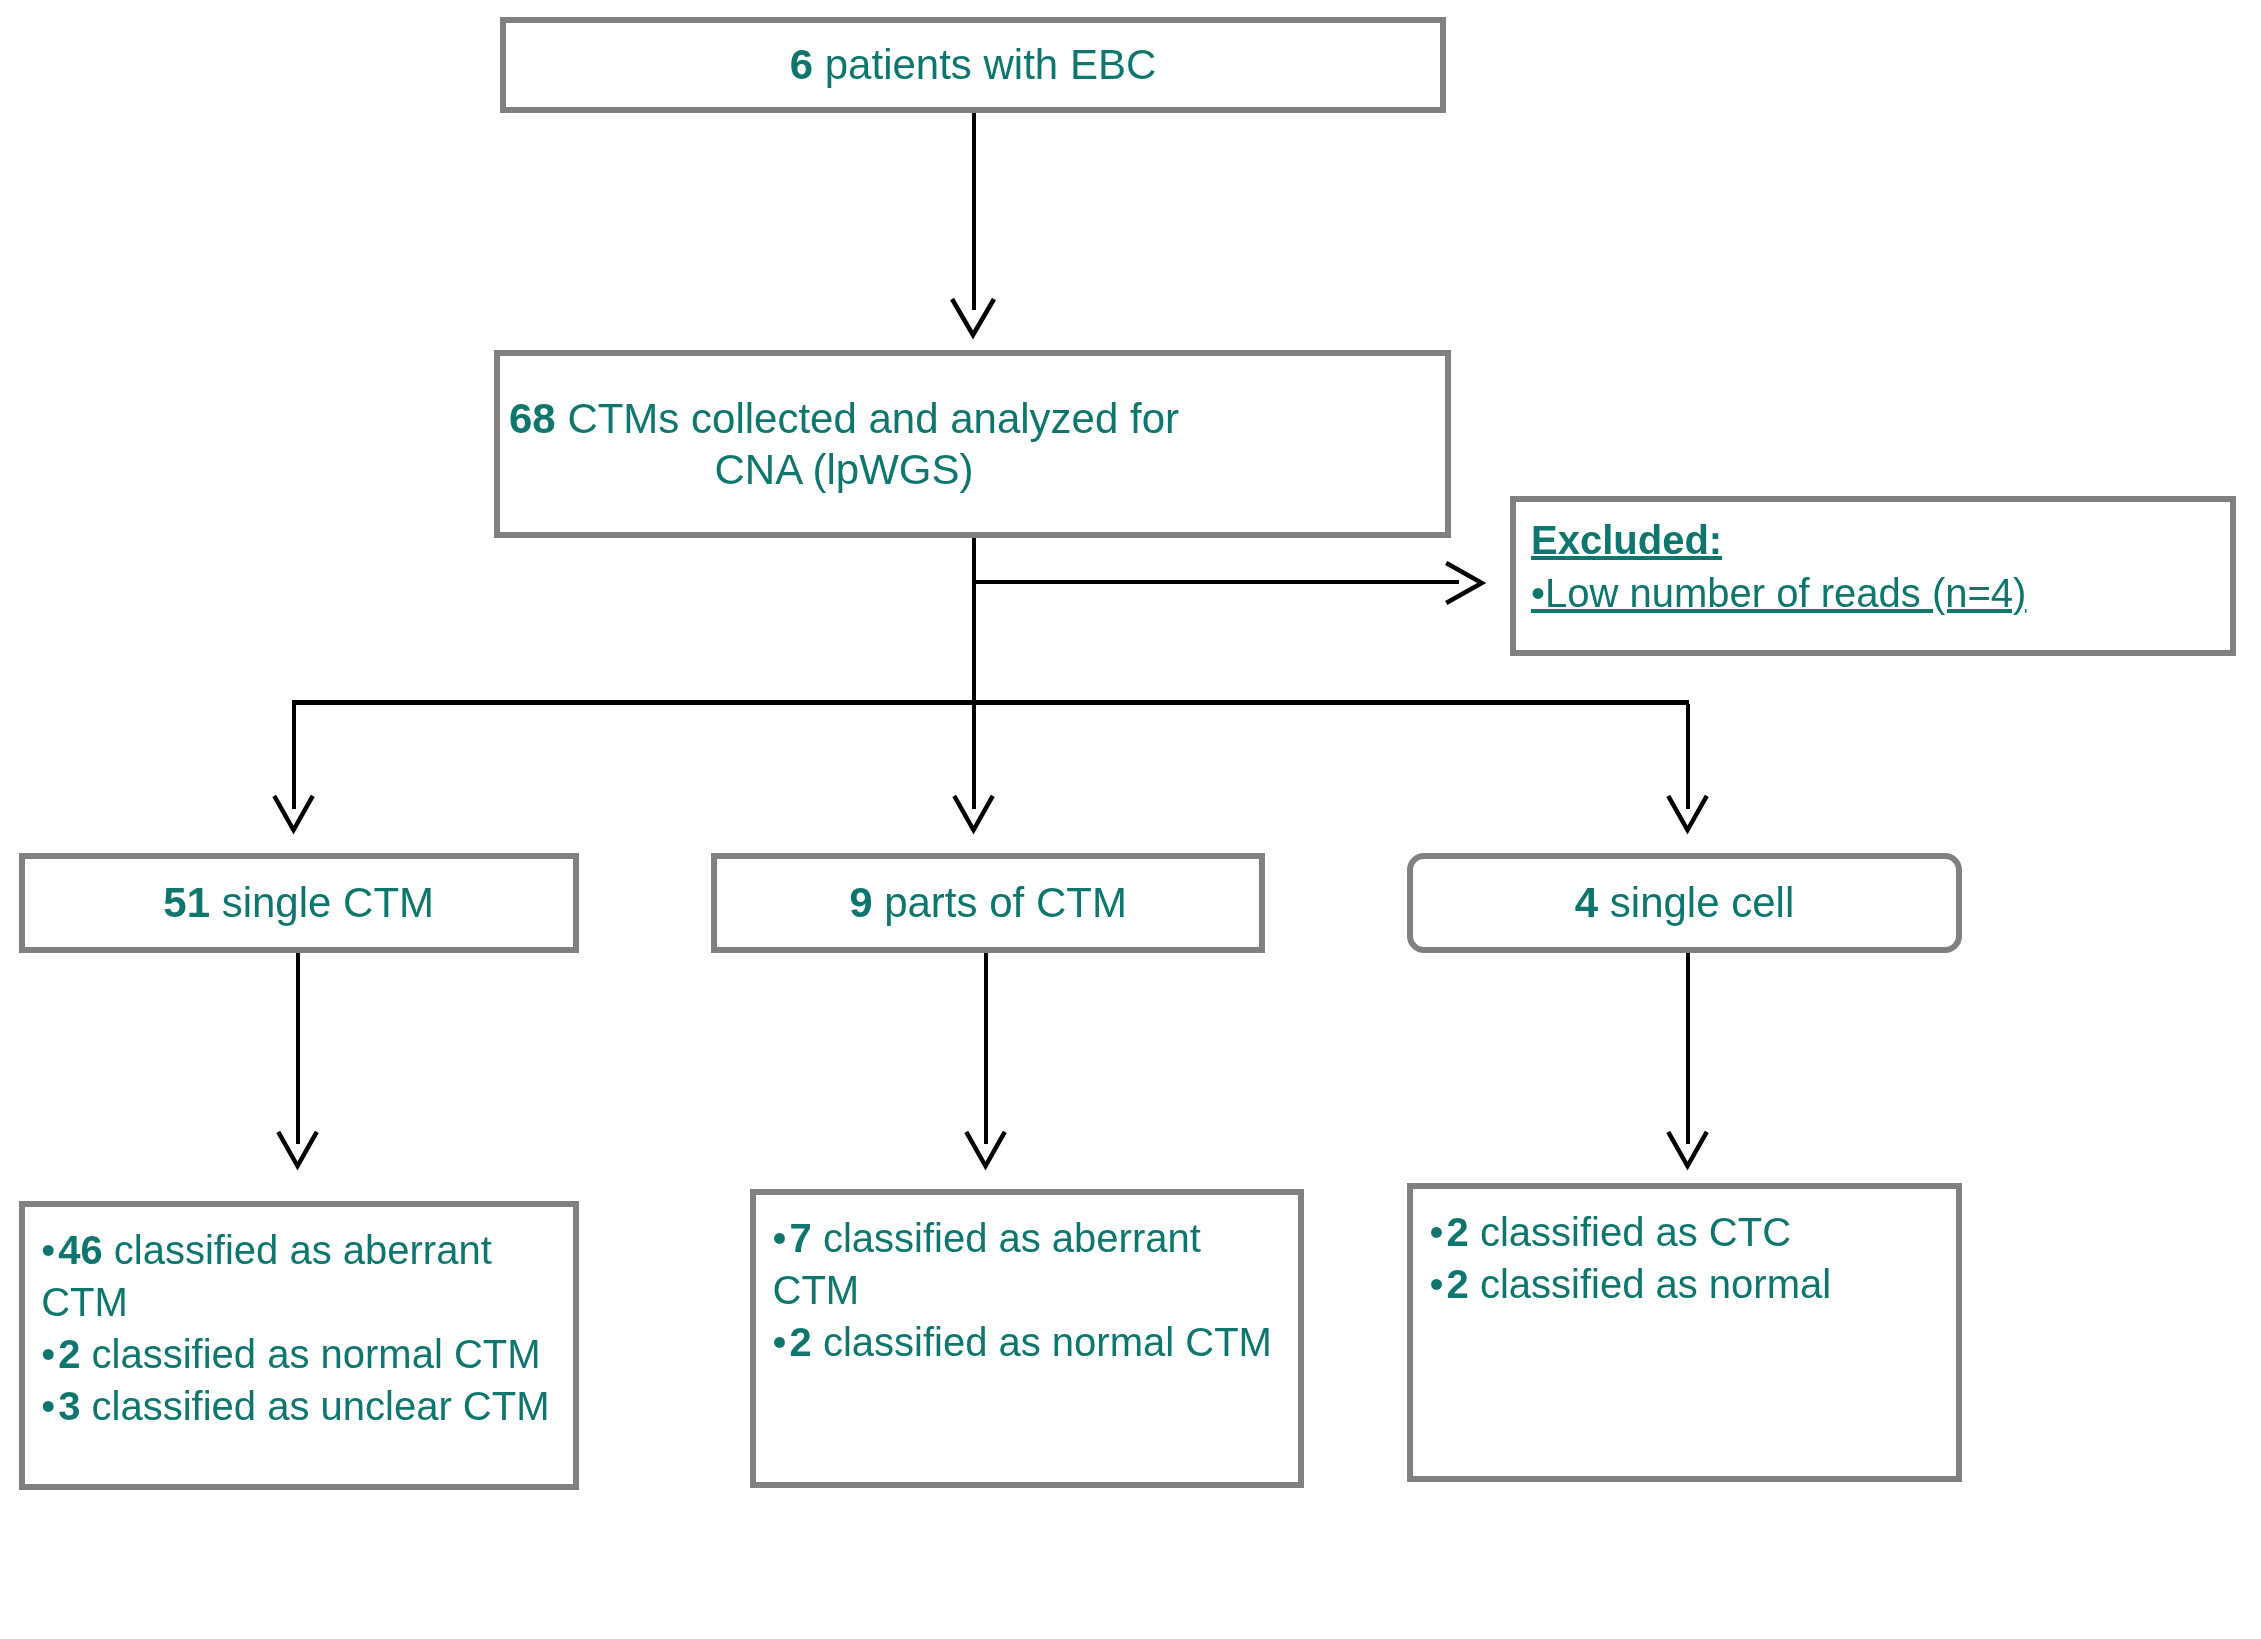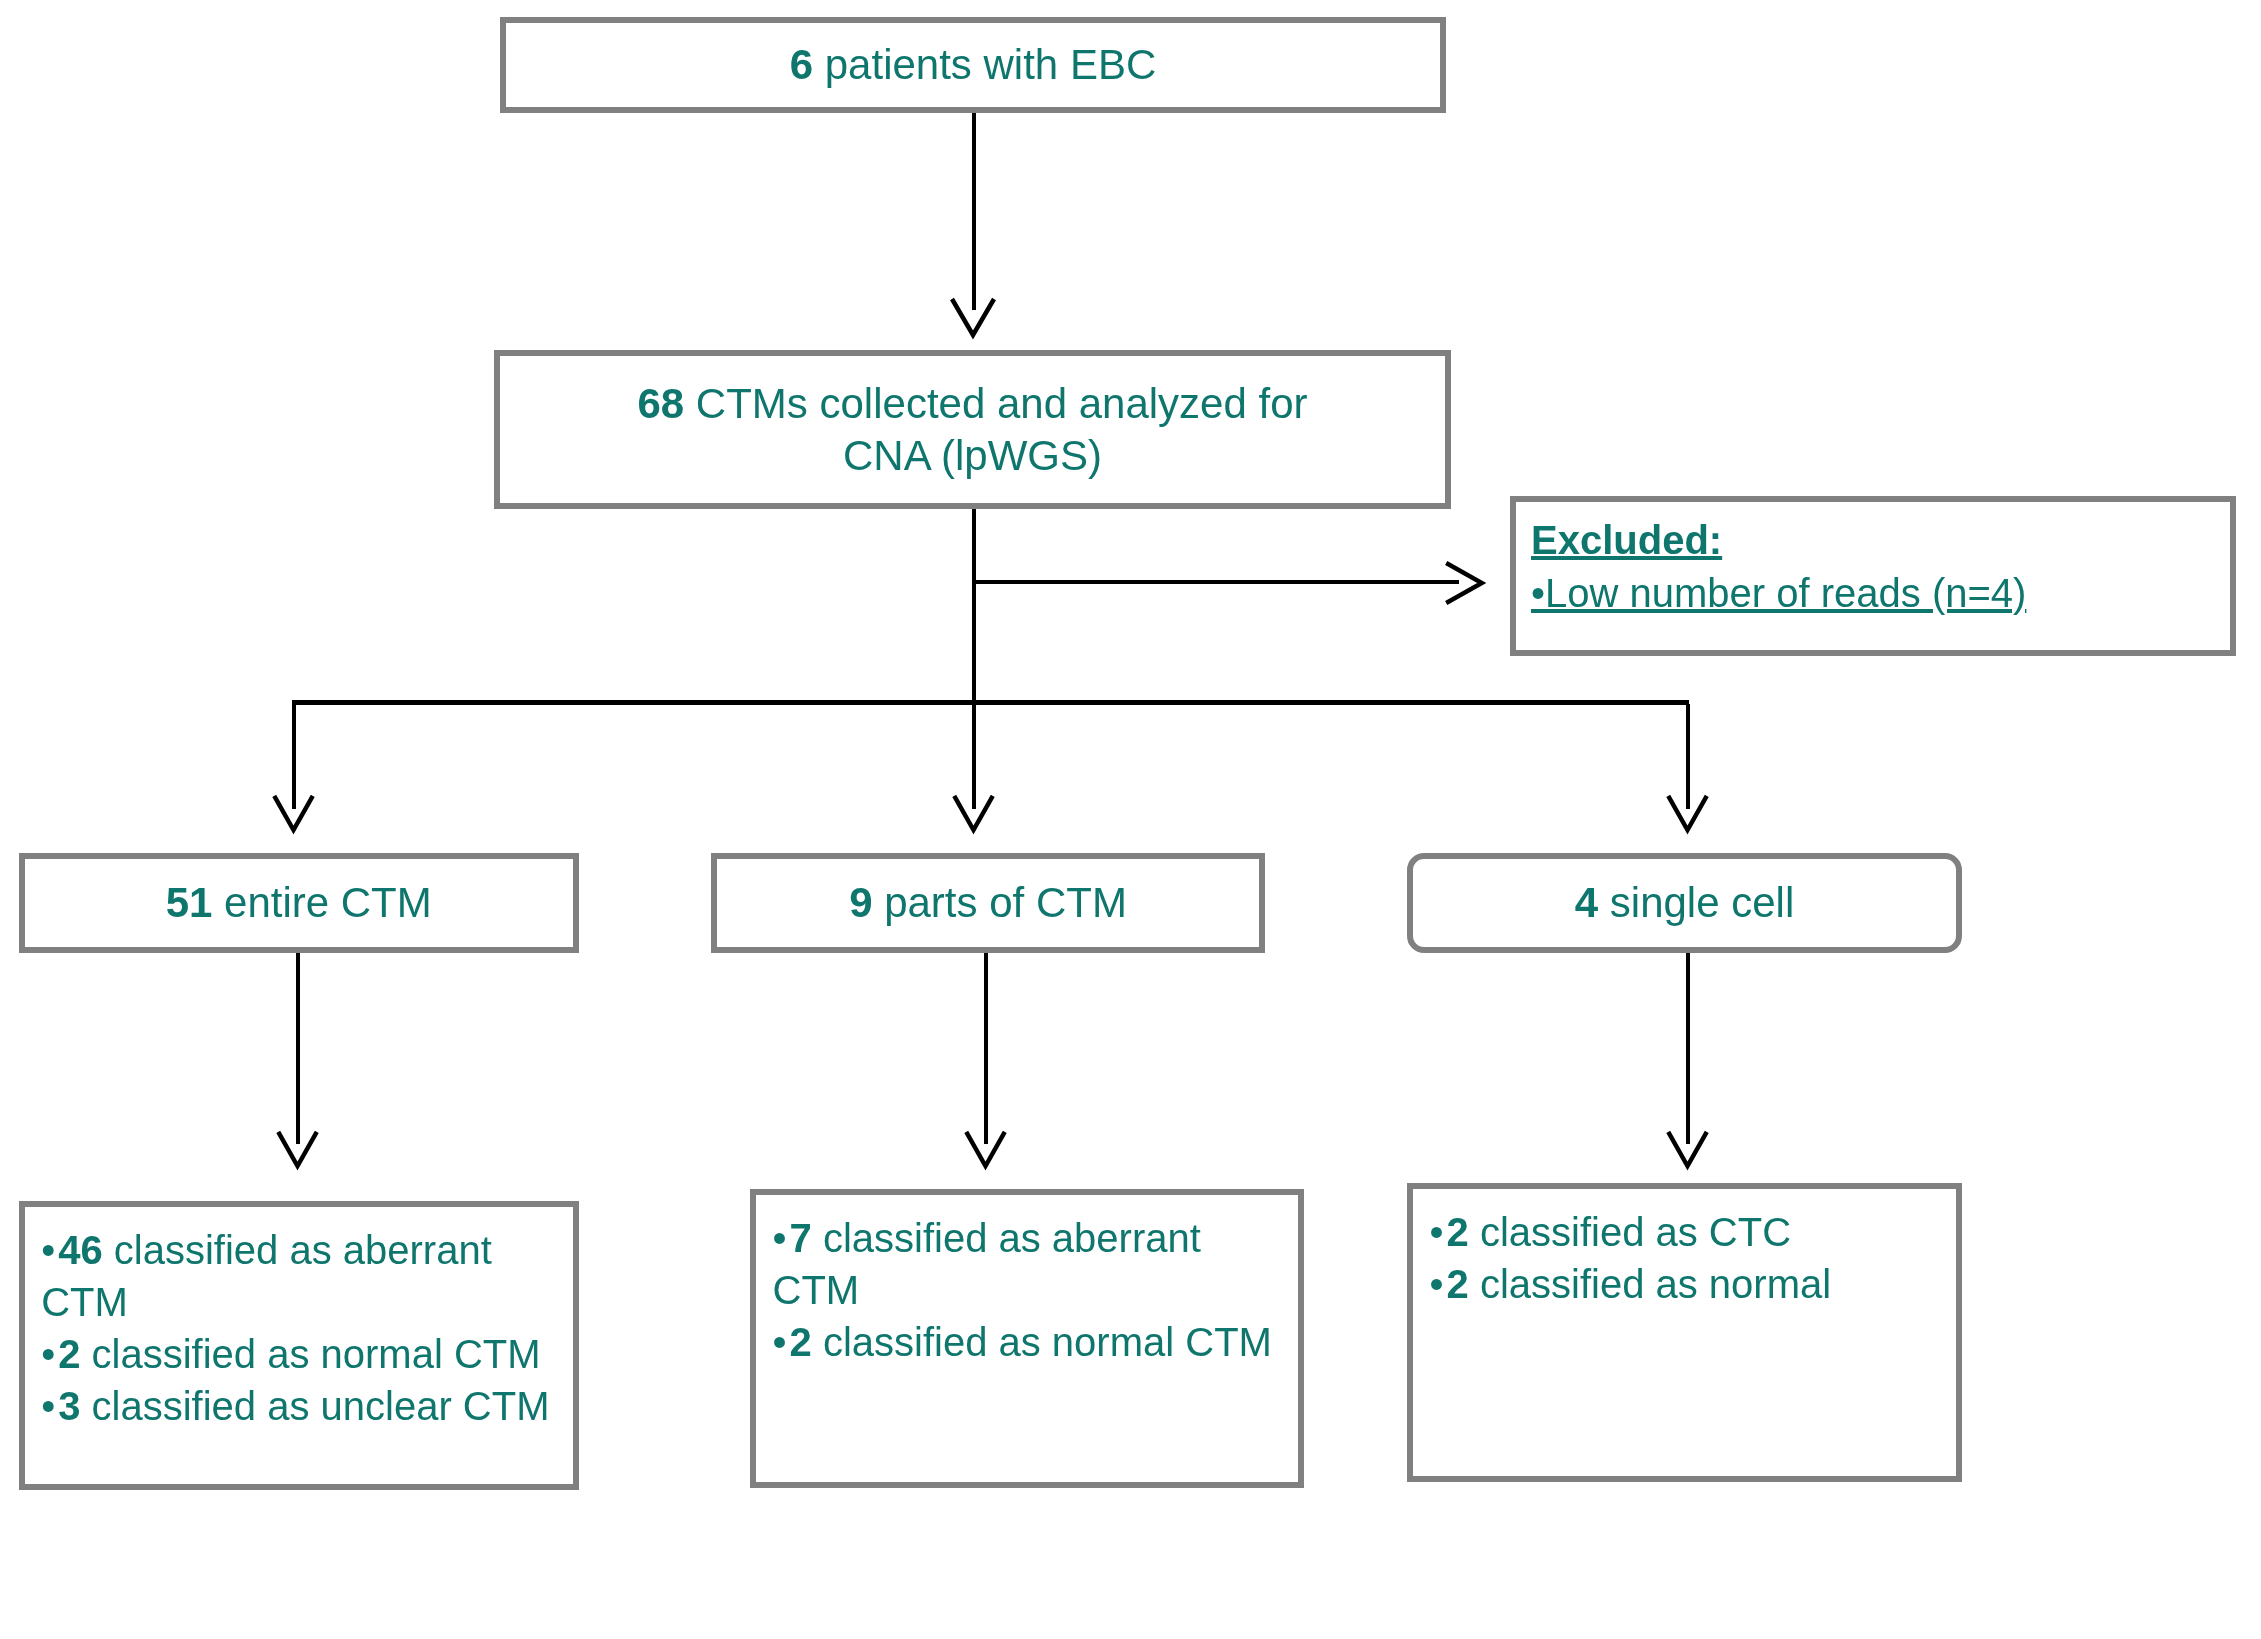--- a/index.html
+++ b/index.html
@@ -27,22 +27,22 @@
     line-height: 1.22;
   }
   .node .inner {
     padding: 0 9px;
   }
   .node.center  { display: flex; align-items: center; justify-content: center; text-align: center; }
   .node b { font-weight: 700; }
 
   
   #box-patients     { left: 500px;  top: 16.5px;   width: 946px; height: 96px; }
-  #box-ctms         { left: 494px;  top: 350px;  width: 957px; height: 159px;
-                      display: flex; align-items: center; justify-content: center; text-align: center; }
+  #box-ctms         { left: 494px;  top: 350px;  width: 957px; height: 188px;
+                      display: flex; align-items: center; justify-content: flex-start; text-align: center; }
   #box-excluded     { left: 1510px; top: 496px;  width: 726px;  height: 160px; text-decoration: underline; }
   #box-entire       { left: 18.7px;   top: 853px; width: 560px;  height: 100px; }
   #box-parts        { left: 711px;  top: 853px; width: 554px;  height: 100px; }
   #box-single       { left: 1407px; top: 853px; width: 555px;  height: 100px; border-radius: 17px; }
   #box-entire-res   { left: 18.7px;   top: 1201px; width: 560px;  height: 289px; }
   #box-parts-res    { left: 750px;  top: 1189px; width: 554px;  height: 299px; }
   #box-single-res   { left: 1407px; top: 1183px; width: 555px;  height: 299px; }
 
   .node.results { font-size: 40px; line-height: 1.30; padding: 16.5px 12px 0 16.5px; }
   .node.results .li { white-space: nowrap; }
@@ -140,21 +140,21 @@
 
   <div class="node" id="box-excluded" style="padding:12px 10.5px 0 15px; font-size:40px; line-height:1.32;">
     <div style="font-weight:700;">Excluded:</div>
     <div class="li">
       <span class="bullet">•</span><span>Low number  of reads  (n=4)</span>
     </div>
   </div>
 
   <div class="node center" id="box-entire">
     <div class="inner">
-      <b>51</b><span> entire CTM</span>
+      <b>51</b><span> single CTM</span>
     </div>
   </div>
 
   <div class="node center" id="box-parts">
     <div class="inner">
       <b>9</b><span> parts of CTM</span>
     </div>
   </div>
 
   <div class="node center" id="box-single">

